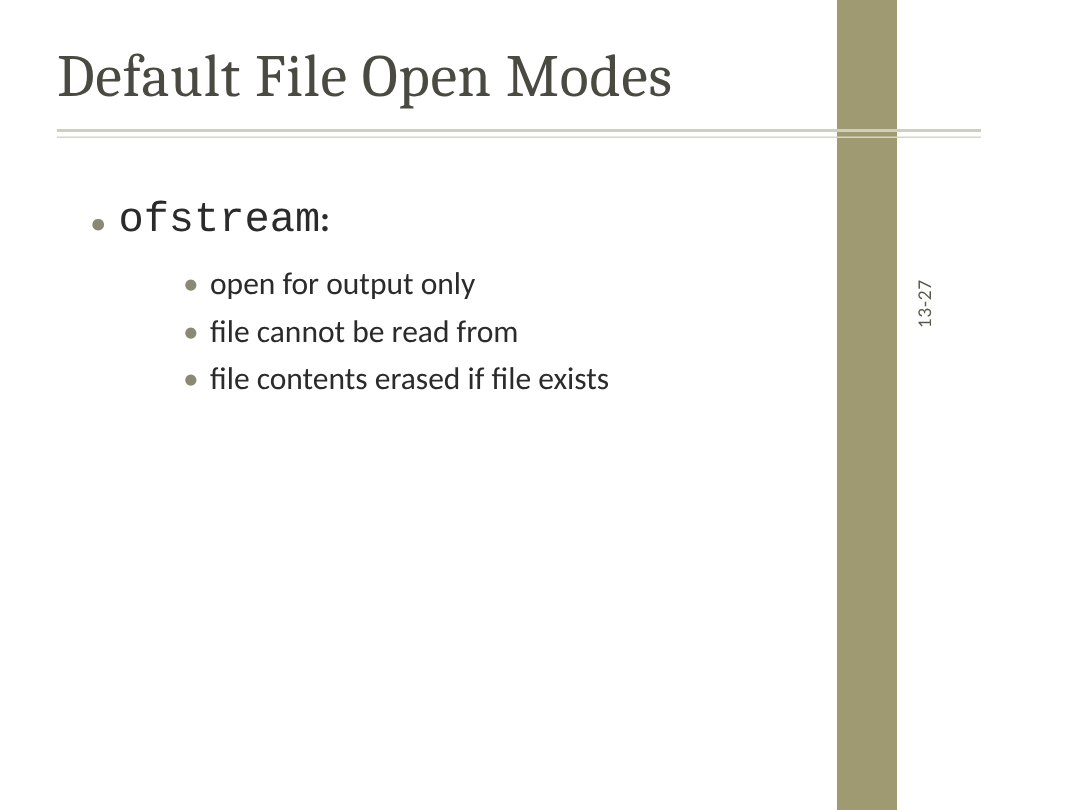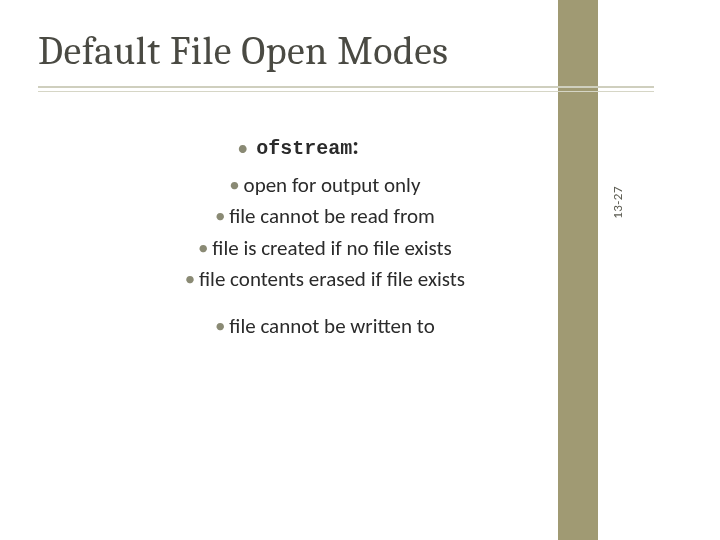--- a/index.html
+++ b/index.html
@@ -10,21 +10,20 @@
     background: #ffffff;
     font-family: Calibri, "Segoe UI", Arial, sans-serif;
     overflow: hidden;
     position: relative;
   }
   .slide {
     width: 616px;
     height: 540px;
     position: relative;
     box-sizing: border-box;
-    text-align: center;
   }
   .title {
     position: absolute;
     top: 28px;
     left: 38px;
     font-family: Cambria, Georgia, serif;
     font-size: 40px;
     color: #4a4a43;
     font-weight: 400;
     letter-spacing: 0.5px;
@@ -61,33 +60,33 @@
   .lvl1 .bullet {
     display: inline-block;
     margin-right: 8px;
     color: #8a8a74;
     vertical-align: middle;
     font-size: 22px;
     line-height: 1;
   }
   .lvl1 .code {
     font-family: "Courier New", Courier, monospace;
-    font-weight: bold;
-    font-size: 20px;
+    font-weight: normal;
+    font-size: 28px;
   }
   .lvl1 .colon {
     font-weight: bold;
     font-size: 24px;
   }
   .sub {
     margin: 6px 0 20px 50px;
     font-size: 21px;
   }
   .sub .item {
-    margin: 0 0 4px 0;
+    margin: 0 0 4px 12px;
     text-indent: -18px;
     padding-left: 18px;
   }
   .sub .dot {
     display: inline-block;
     width: 18px;
     color: #8a8a74;
     text-indent: 0;
   }
   .stripe {
@@ -124,22 +123,20 @@
   </div>
 
   <div class="body">
 
     <div class="lvl1">
       <span class="bullet">•</span><span class="code">ofstream</span><span class="colon">:</span>
     </div>
     <div class="sub">
       <div class="item"><span class="dot">•</span><span>open for output only</span></div>
       <div class="item"><span class="dot">•</span><span>file cannot be read from</span></div>
-      <div class="item"><span class="dot">•</span><span>file is created if no file exists</span></div>
       <div class="item"><span class="dot">•</span><span>file contents erased if file exists</span></div>
     </div>
 
     <div class="sub">
-      <div class="item"><span class="dot">•</span><span>file cannot be written to</span></div>
     </div>
 
   </div>
 </div>
 
 </body></html>

